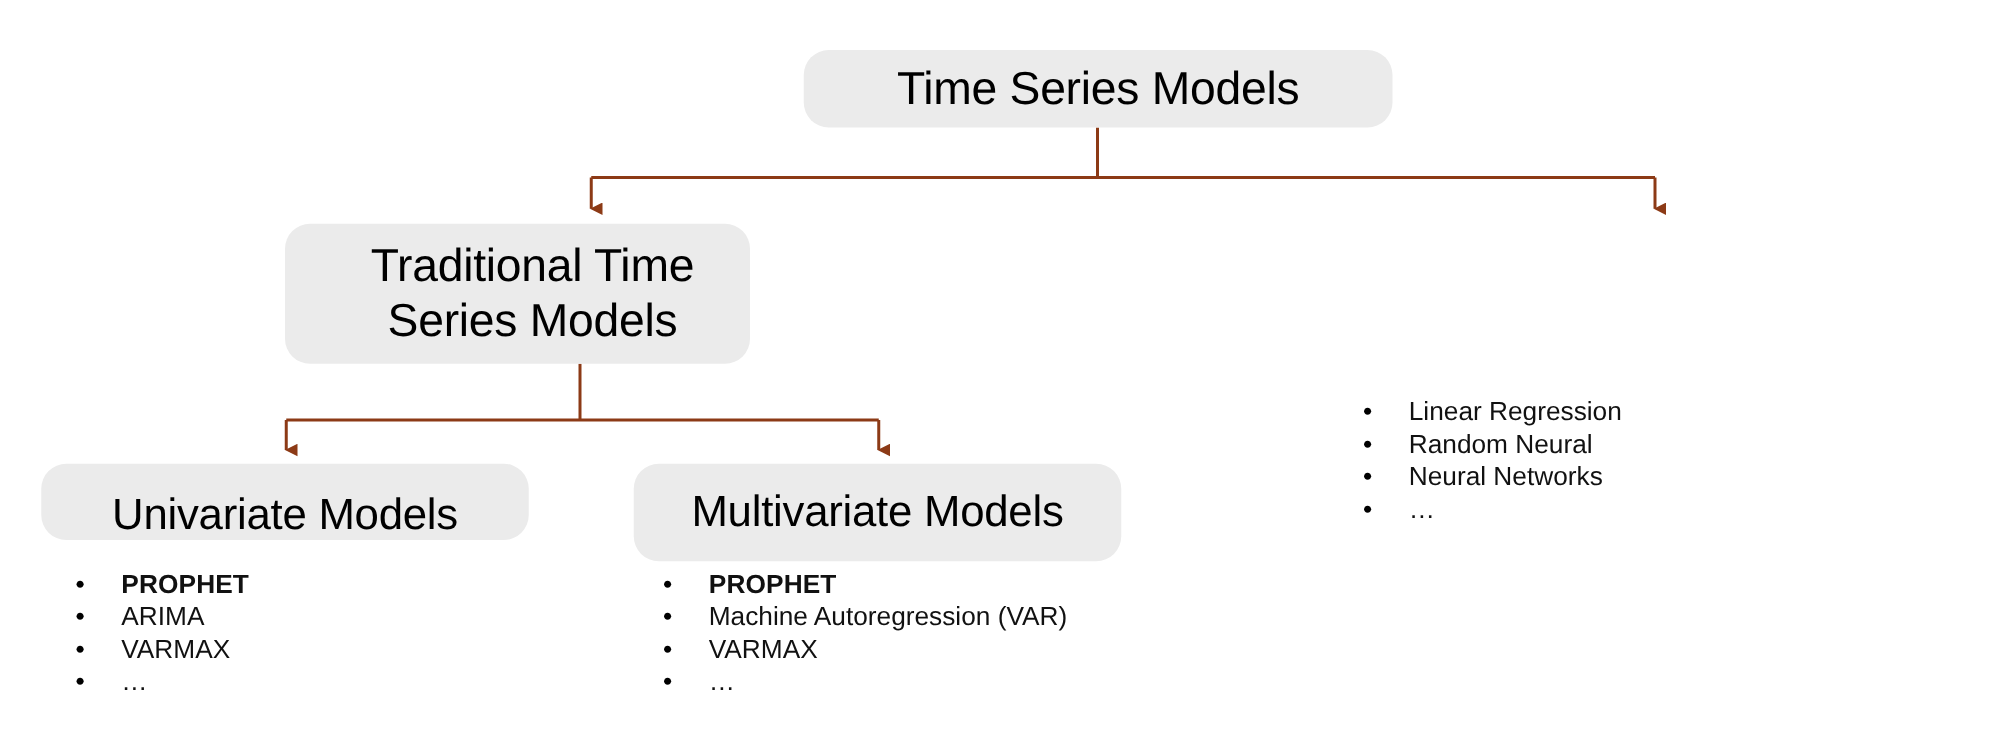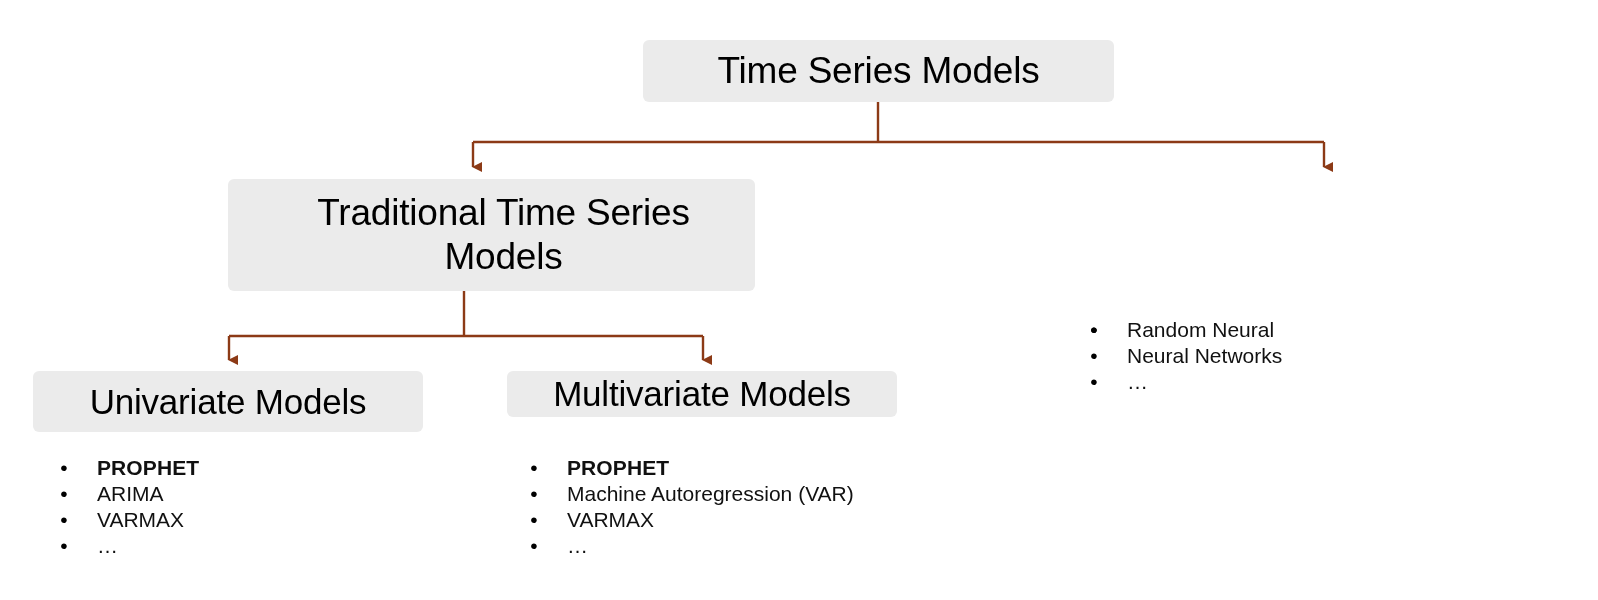--- a/index.html
+++ b/index.html
@@ -21,21 +21,21 @@
     left: 0;
     top: 0;
     width: 1598px;
     height: 600px;
   }
 
   
   .node {
     position: absolute;
     background: #ebebeb;
-    border-radius: 6px;
+    border-radius: 20px;
     display: flex;
     align-items: center;
     justify-content: center;
     text-align: center;
     color: #000000;
     font-family: "Liberation Sans", sans-serif;
     font-weight: 400;
     letter-spacing: -0.2px;
     box-sizing: border-box;
     line-height: 1.18;
@@ -51,47 +51,48 @@
     left: 643px;
     top: 40px;
     width: 471px;
     height: 62px;
     font-size: 37px;
   }
 
   #node-traditional {
     left: 228px;
     top: 179px;
-    width: 527px;
+    width: 372px;
     height: 112px;
     font-size: 37px;
     padding-left: 24px;
   }
 
   #node-ml {
     left: 1063px;
     top: 179px;
     width: 471px;
     height: 112px;
     font-size: 37px;
   }
 
   #node-univariate {
     left: 33px;
     top: 371px;
     width: 390px;
     height: 61px;
     font-size: 35px;
+    align-items: flex-end;
   }
 
   #node-multivariate {
     left: 507px;
     top: 371px;
     width: 390px;
-    height: 46px;
+    height: 78px;
     font-size: 35px;
   }
 
   
   .bullet-list {
     position: absolute;
     list-style: none;
     margin: 0;
     padding: 0;
     color: #000000;
@@ -202,19 +203,19 @@
     </ul>
 
   <ul class="bullet-list" id="list-multivariate">
       <li class="bullet-item strong"><span class="dot">•</span><span class="txt">PROPHET</span></li>
       <li class="bullet-item"><span class="dot">•</span><span class="txt">Machine Autoregression (VAR)</span></li>
       <li class="bullet-item"><span class="dot">•</span><span class="txt">VARMAX</span></li>
       <li class="bullet-item"><span class="dot">•</span><span class="txt">…</span></li>
     </ul>
 
   <ul class="bullet-list" id="list-ml">
-      <li class="bullet-item"><span class="dot">•</span></li>
+      <li class="bullet-item"><span class="dot">•</span><span class="txt">Linear Regression</span></li>
       <li class="bullet-item"><span class="dot">•</span><span class="txt">Random Neural</span></li>
       <li class="bullet-item"><span class="dot">•</span><span class="txt">Neural Networks</span></li>
       <li class="bullet-item"><span class="dot">•</span><span class="txt">…</span></li>
     </ul>
 
 </div>
 
 </body></html>

